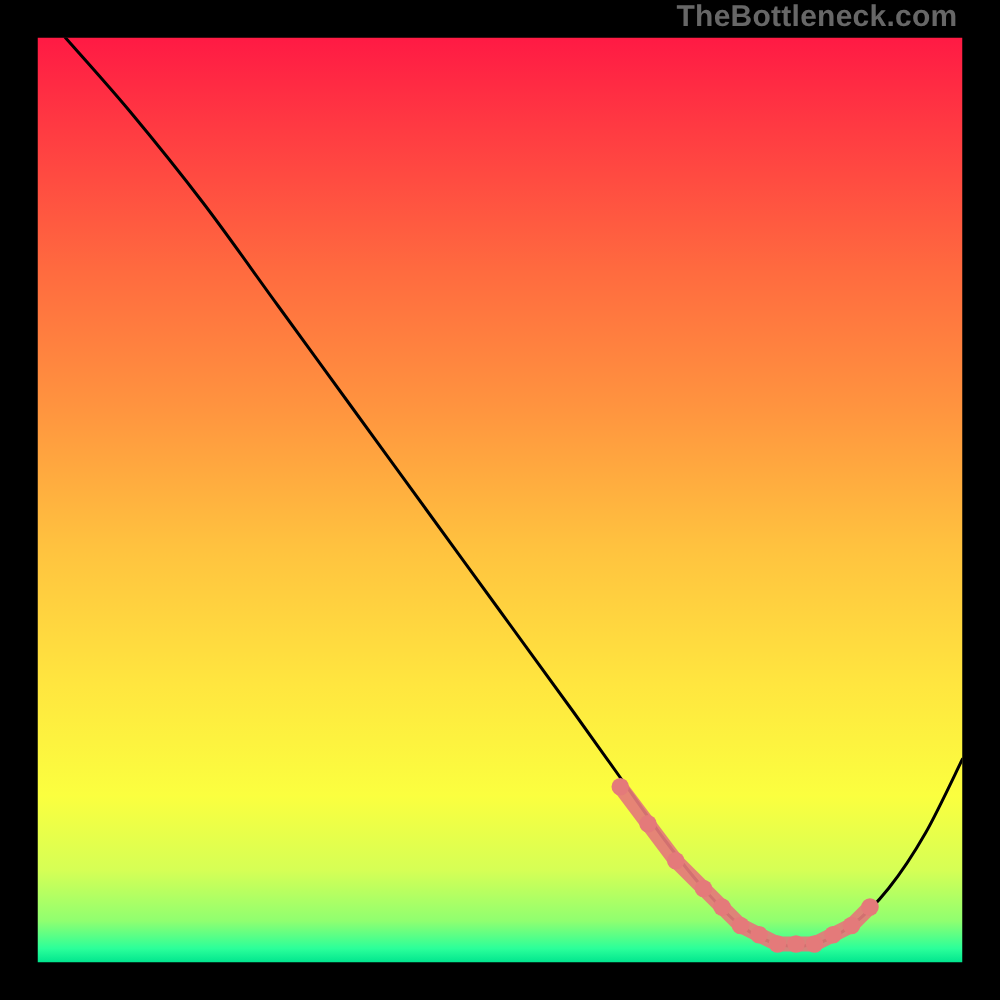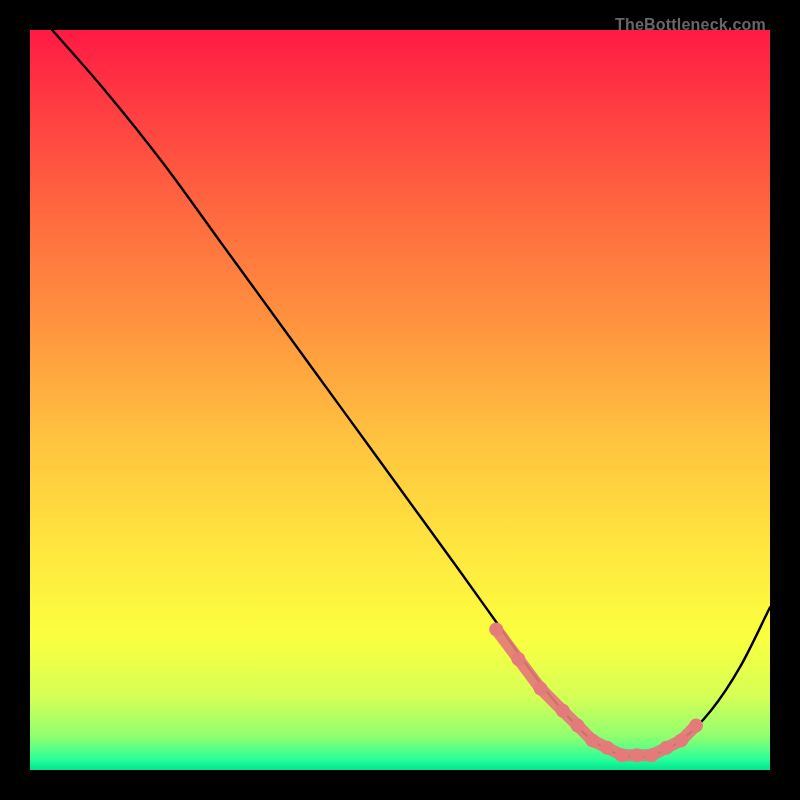--- a/index.html
+++ b/index.html
@@ -20,24 +20,24 @@
   }
   .plot {
     position: absolute;
     left: 0;
     top: 0;
     width: 740px;
     height: 740px;
   }
   .watermark {
     position: absolute;
-    top: 16px;
+    top: 0;
     right: 34px;
     font-family: Arial, Helvetica, sans-serif;
-    font-size: 16px;
+    font-size: 24px;
     font-weight: 600;
     color: #676767;
     letter-spacing: 0.2px;
   }
 </style>
 </head>
 <body>
 
 <div class="frame">
   <svg class="plot" viewBox="0 0 740 740" preserveAspectRatio="none">

